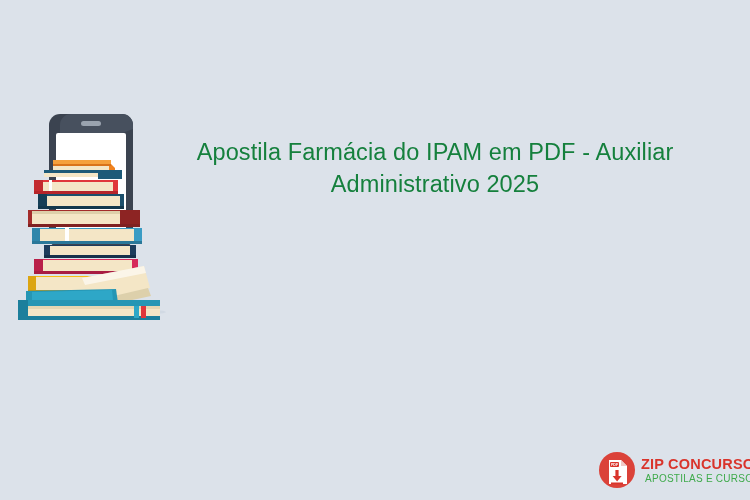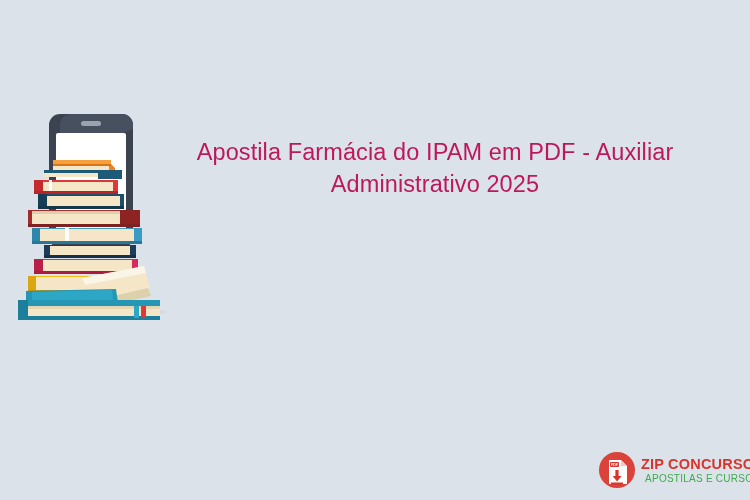--- a/index.html
+++ b/index.html
@@ -40,21 +40,21 @@
     left: 185px;
     top: 136px;
     width: 500px;
     text-align: center;
   }
   #title-text {
     font-family: "Liberation Sans", sans-serif;
     font-size: 23.5px;
     font-weight: 400;
     line-height: 32px;
-    color: #be185d;
+    color: #15803d;
     letter-spacing: 0.1px;
     white-space: normal;
   }
 
   
   #brand {
     position: absolute;
     left: 598px;
     top: 449px;
     width: 148px;

